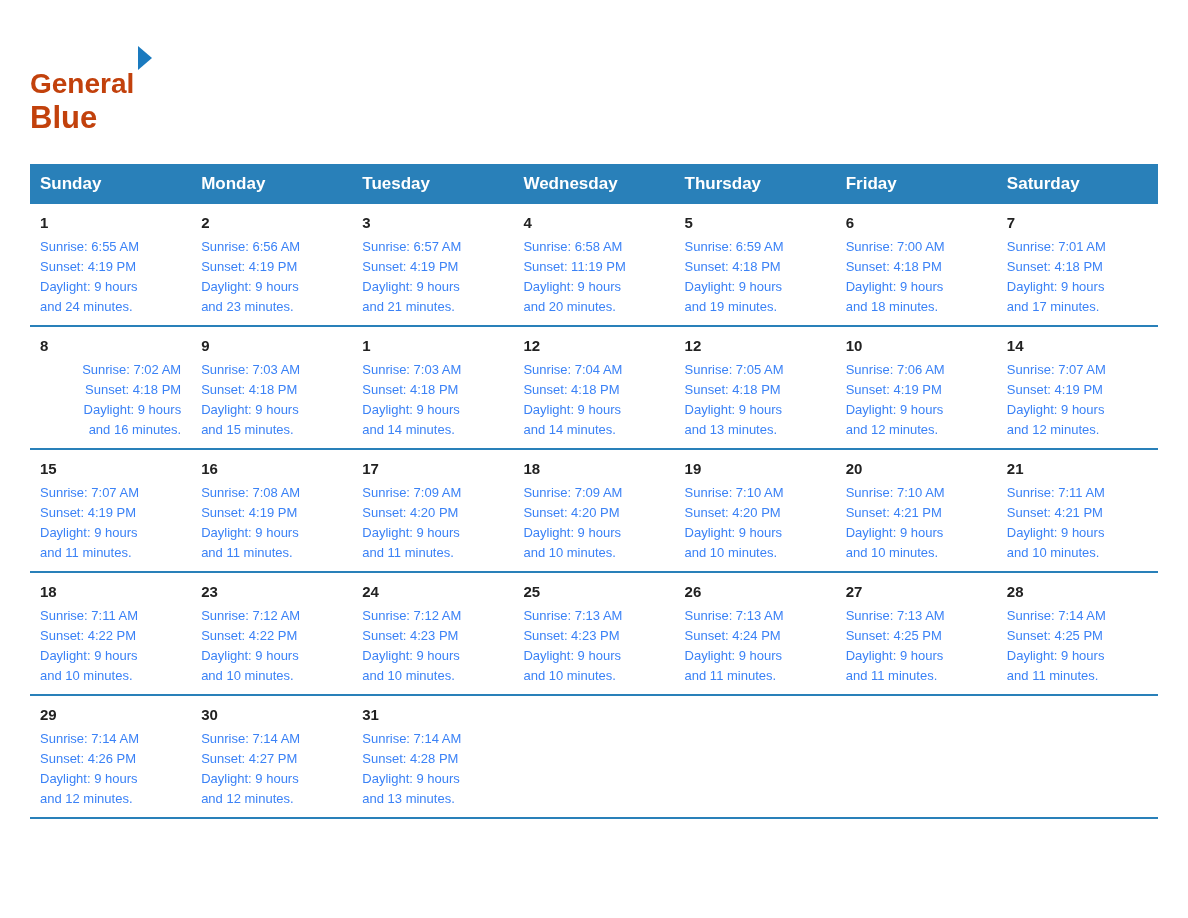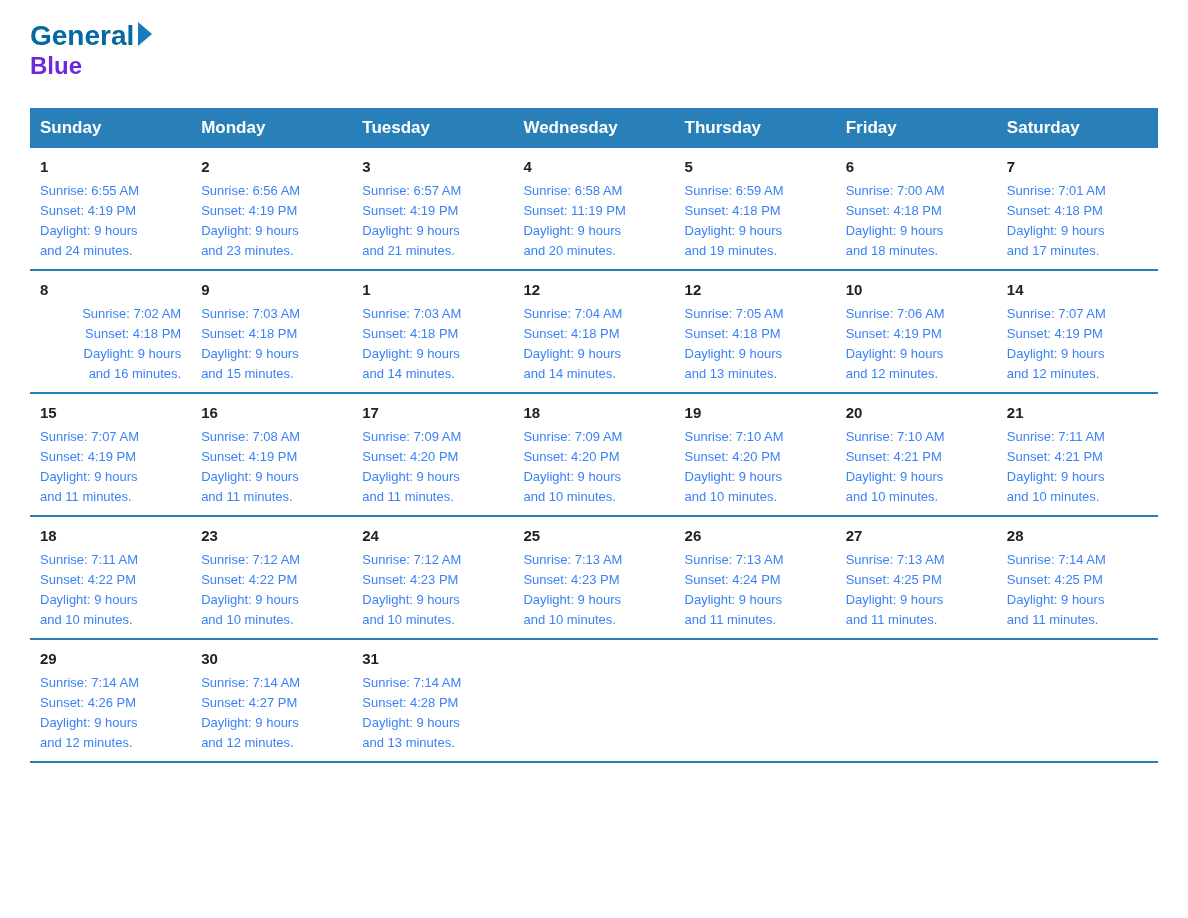--- a/index.html
+++ b/index.html
@@ -22,32 +22,32 @@
       align-items: flex-start;
     }
     .logo-text {
       font-size: 28px;
       font-weight: bold;
       color: #333;
       display: flex;
       align-items: center;
       gap: 2px;
     }
-    .logo-general { color: #0369a1; }
+    .logo-general { color: #c2410c; margin-top: 48px; }
     .logo-arrow {
       display: inline-block;
       width: 0;
       height: 0;
       border-left: 14px solid #1a7abf;
       border-top: 12px solid transparent;
       border-bottom: 12px solid transparent;
       margin-left: 2px;
       margin-top: -4px;
     }
-    .logo-blue { color: #6d28d9; font-size: 24px; font-weight: bold; }
+    .logo-blue { color: #c2410c; font-size: 31px; font-weight: bold; }
     .title-section { text-align: right; }
     .month-title {
       font-size: 52px;
       font-weight: bold;
       color: #222;
       line-height: 1.1;
     }
     .location {
       font-size: 22px;
       color: #555;

